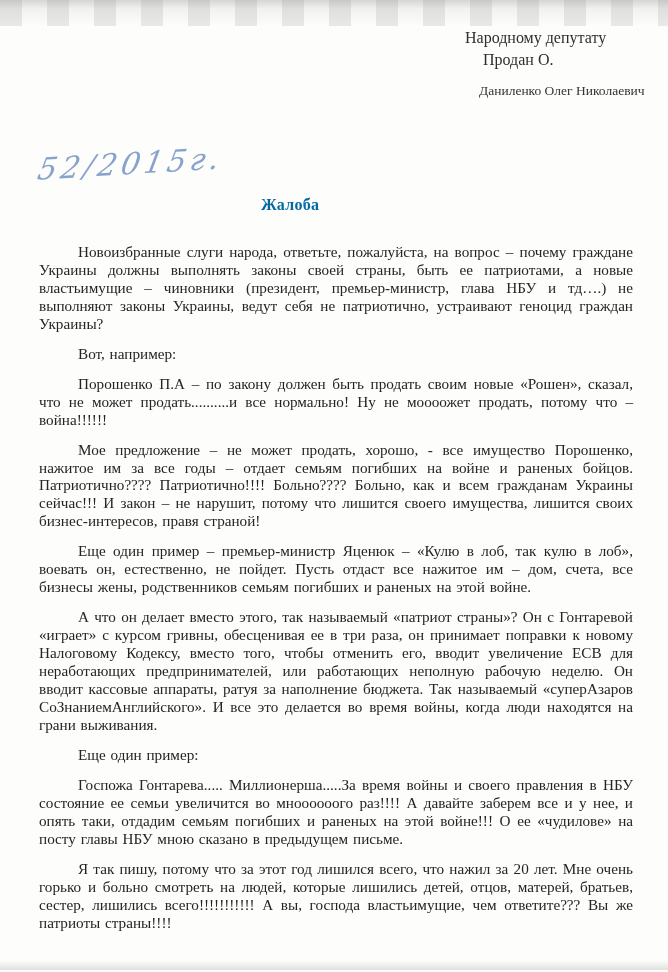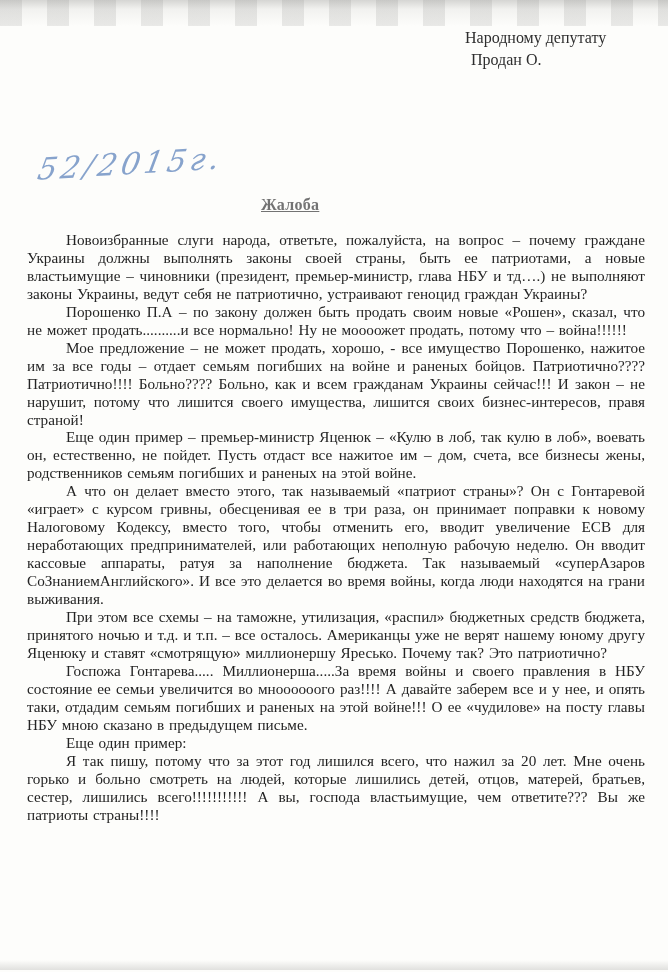--- a/index.html
+++ b/index.html
@@ -33,21 +33,21 @@
     pointer-events: none;
   }
   .recipient-block {
     position: absolute;
     top: 27px;
     left: 465px;
     font-size: 16px;
     line-height: 22px;
     color: #2e2e2e;
   }
-  .recipient-line2 { padding-left: 6px; }
+  .recipient-line2 { padding-left: 6px; margin-left: 12px; }
   .sender-block {
     position: absolute;
     top: 81px;
     left: 479px;
     font-size: 13.5px;
     line-height: 20px;
     color: #333;
   }
   .sender-line2 { padding-left: 61px; }
   .handwritten {
@@ -63,66 +63,66 @@
     opacity: .9;
     white-space: nowrap;
   }
   .doc-title {
     position: absolute;
     top: 196px;
     left: 261px;
     font-size: 16px;
     font-weight: bold;
     letter-spacing: .3px;
-    color: #737373;
-    text-decoration: underline;
+    color: #0369a1;
   }
   .letter-body {
     position: absolute;
     top: 231px;
     left: 27px;
     right: 23px;
     font-size: 15.2px;
     line-height: 17.95px;
     color: #242424;
   }
   .letter-body p {
-    margin: 0;
+    margin: 12px;
     text-indent: 39px;
     text-align: justify;
     word-spacing: 1px;
   }
   .letter-body p b { font-weight: normal; }
 </style>
 </head>
 <body>
 
 <div class="page">
 
   <div class="scan-top"></div>
 
   <div class="recipient-block">
     <div class="recipient-line1">Народному депутату</div>
     <div class="recipient-line2">Продан О.</div>
   </div>
 
   <div class="sender-block">
+    <div class="sender-line1">Даниленко Олег Николаевич</div>
   </div>
 
   <div class="handwritten">52/2015г.</div>
 
   <div class="doc-title">Жалоба</div>
 
   <div class="letter-body">
     <p>Новоизбранные слуги народа, ответьте, пожалуйста, на вопрос – почему граждане Украины должны выполнять законы своей страны, быть ее патриотами, а новые властьимущие – чиновники (президент, премьер-министр, глава НБУ и тд….) не выполняют законы Украины, ведут себя не патриотично, устраивают геноцид граждан Украины?</p>
+    <p>Вот, например:</p>
     <p><b>Порошенко П.А –</b><span> по закону должен быть продать своим новые «Рошен», сказал, что не может продать..........и все нормально! Ну не моооожет продать, потому что – война!!!!!!</span></p>
     <p>Мое предложение – не может продать, хорошо, - все имущество Порошенко, нажитое им за все годы – отдает семьям погибших на войне и раненых бойцов. Патриотично???? Патриотично!!!! Больно???? Больно, как и всем гражданам Украины сейчас!!! И закон – не нарушит, потому что лишится своего имущества, лишится своих бизнес-интересов, правя страной!</p>
     <p><span>Еще один пример – </span><b>премьер-министр Яценюк</b><span> – «Кулю в лоб, так кулю в лоб», воевать он, естественно, не пойдет. Пусть отдаст все нажитое им – дом, счета, все бизнесы жены, родственников семьям погибших и раненых на этой войне.</span></p>
     <p>А что он делает вместо этого, так называемый «патриот страны»? Он с Гонтаревой «играет» с курсом гривны, обесценивая ее в три раза, он принимает поправки к новому Налоговому Кодексу, вместо того, чтобы отменить его, вводит увеличение ЕСВ для неработающих предпринимателей, или работающих неполную рабочую неделю. Он вводит кассовые аппараты, ратуя за наполнение бюджета. Так называемый «суперАзаров СоЗнаниемАнглийского». И все это делается во время войны, когда люди находятся на грани выживания.</p>
-    <p>При этом все схемы – на таможне, утилизация, «распил» бюджетных средств бюджета, принятого ночью и т.д. и т.п. – все осталось. Американцы уже не верят нашему юному другу Яценюку и ставят «смотрящую» миллионершу Яресько. Почему так? Это патриотично?</p>
+    <p>Еще один пример:</p>
     <p><b>Госпожа Гонтарева</b><span>..... Миллионерша.....За время войны и своего правления в НБУ состояние ее семьи увеличится во мноооооого раз!!!! А давайте заберем все и у нее, и опять таки, отдадим семьям погибших и раненых на этой войне!!! О ее «чудилове» на посту главы НБУ мною сказано в предыдущем письме.</span></p>
-    <p>Еще один пример:</p>
     <p>Я так пишу, потому что за этот год лишился всего, что нажил за 20 лет. Мне очень горько и больно смотреть на людей, которые лишились детей, отцов, матерей, братьев, сестер, лишились всего!!!!!!!!!!! А вы, господа властьимущие, чем ответите??? Вы же патриоты страны!!!!</p>
   </div>
 
   <div class="scan-bottom"></div>
 
 </div>
 
 </body></html>

